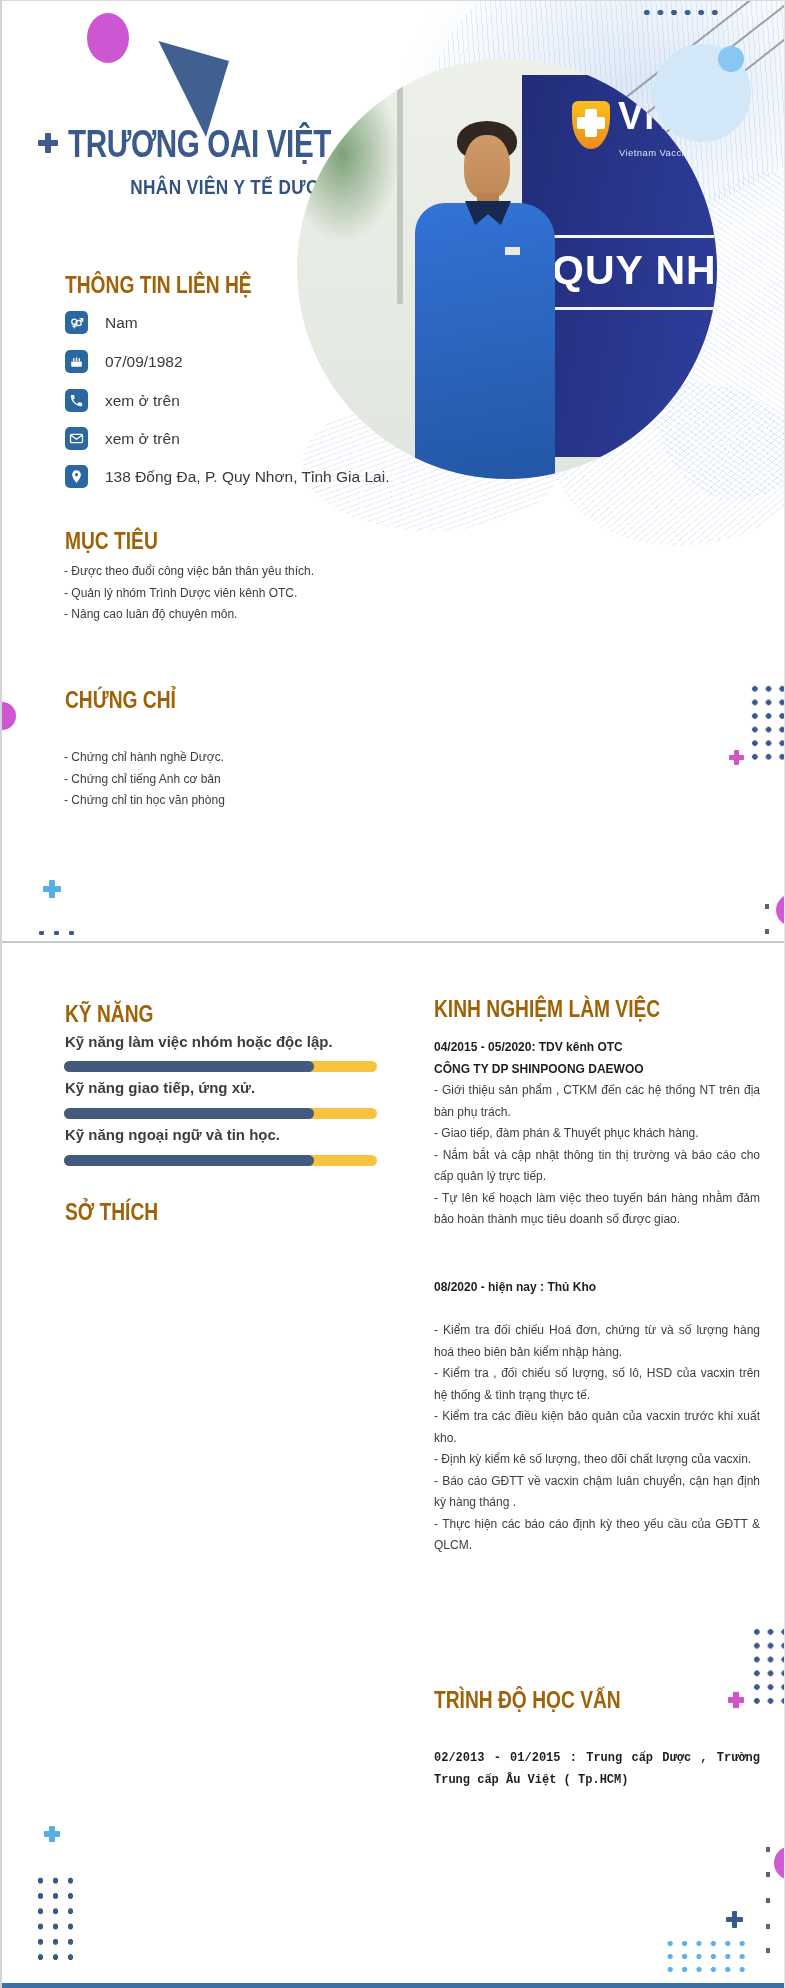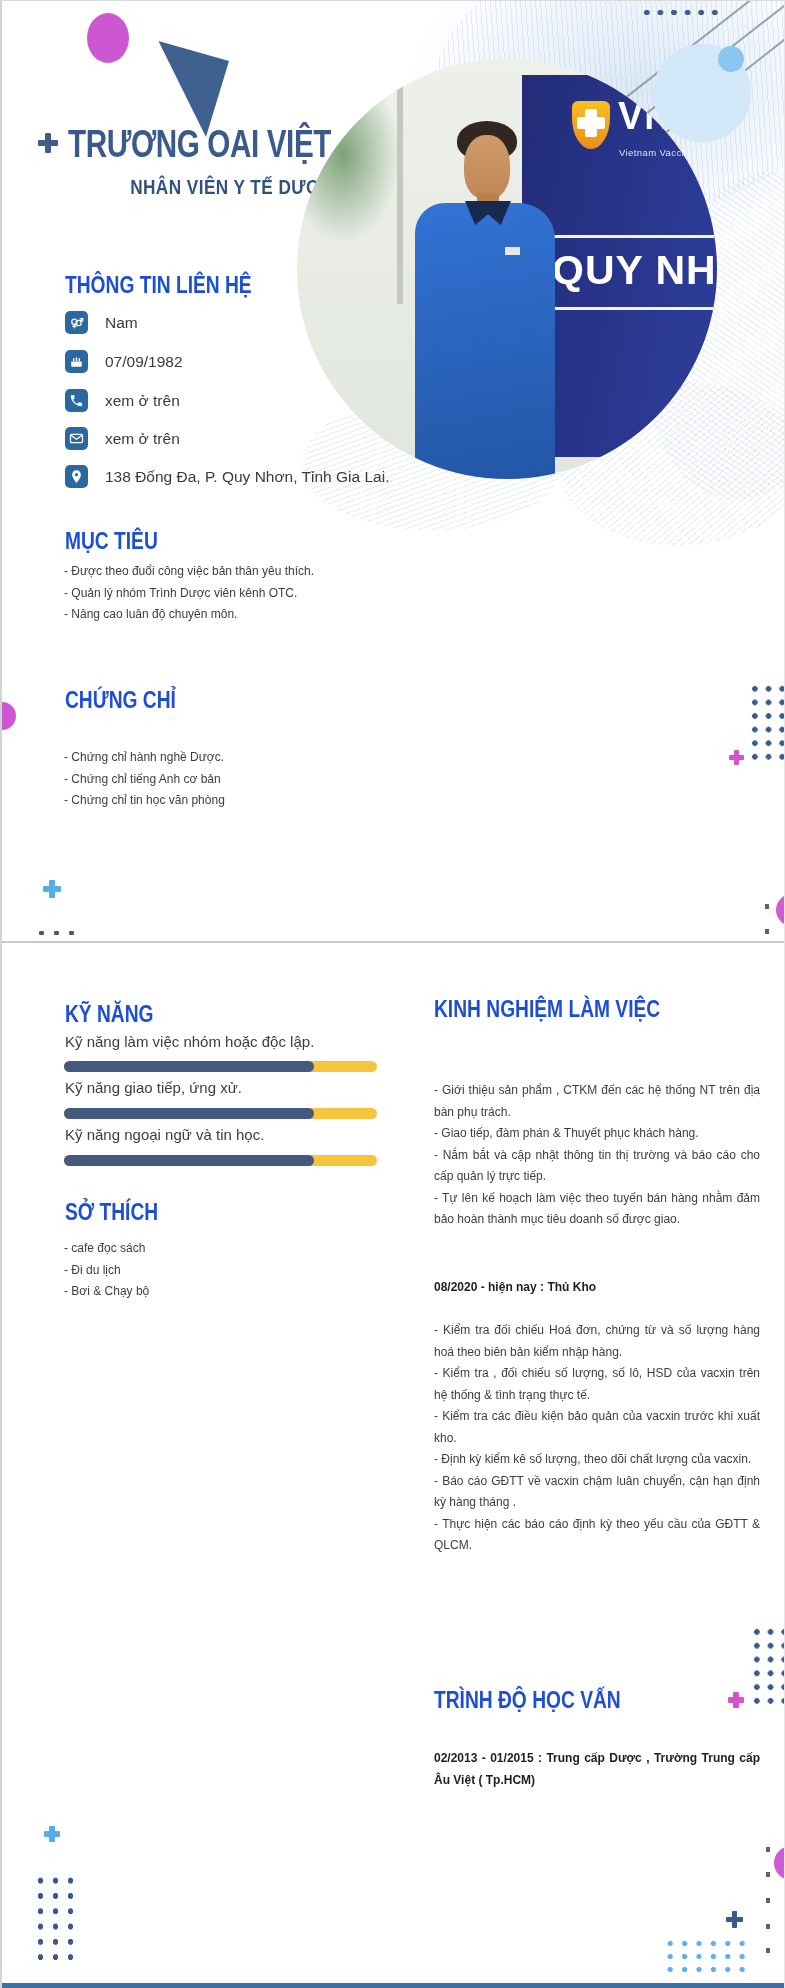--- a/index.html
+++ b/index.html
@@ -5,32 +5,32 @@
   html,body{margin:0;padding:0;background:#ffffff;}
   #page{position:relative;width:785px;height:1988px;background:#fff;overflow:hidden;
         font-family:"Liberation Sans","DejaVu Sans",sans-serif;
         border-left:2px solid #d2d4d6;border-top:1px solid #d8dadc;border-right:1px solid #e4e5e6;box-sizing:border-box;}
   .abs{position:absolute;}
   
   .name{position:absolute;left:66px;top:122px;width:340px;font-size:38px;font-weight:bold;color:#3b5a8c;white-space:nowrap;}
   .name>span{display:inline-block;transform:scaleX(.78);transform-origin:0 50%;letter-spacing:-.5px;}
   .subtitle{position:absolute;left:66px;top:175px;width:266px;text-align:right;font-size:20px;font-weight:bold;color:#30527f;white-space:nowrap;}
   .subtitle>span{display:inline-block;transform:scaleX(.86);transform-origin:100% 50%;letter-spacing:.5px;}
-  .sec-h{position:absolute;font-size:24px;font-weight:bold;color:#1d4ed8;white-space:nowrap;}
+  .sec-h{position:absolute;font-size:24px;font-weight:bold;color:#a16207;white-space:nowrap;}
   .sec-h>span{display:inline-block;transform:scaleX(.8);transform-origin:0 50%;}
   .body-txt{font-size:12px;line-height:21.5px;color:#3d3d3d;}
   .body-txt p{margin:0;}
   .just p{text-align:justify;}
   .bold-line{font-weight:bold;color:#1e1e1e;}
   
   .crow{position:absolute;left:63px;display:flex;align-items:center;gap:17px;height:23px;}
   .cicon{width:23px;height:23px;border-radius:5px;background:#2b68a2;display:flex;align-items:center;justify-content:center;flex:0 0 23px;}
   .ctext{font-size:15.5px;color:#3a3a3a;white-space:nowrap;}
   
-  .skill-label{position:absolute;left:63px;font-size:15px;color:#3d3d3d;white-space:nowrap;}
+  .skill-label{position:absolute;left:63px;font-size:15px;color:#3d3d3d;white-space:nowrap;font-weight:bold;}
   .bar{position:absolute;left:62px;width:313px;height:11px;border-radius:6px;background:#f7c440;}
   .bar-fill{height:100%;border-radius:6px;background:#44597e;}
   
   .plus{position:absolute;}
   .plus::before{content:"";position:absolute;left:0;top:34%;width:100%;height:32%;background:var(--c);border-radius:1px;}
   .plus::after{content:"";position:absolute;top:0;left:34%;height:100%;width:32%;background:var(--c);border-radius:1px;}
   .dotgrid{position:absolute;background-image:radial-gradient(var(--c) 2.6px,transparent 3px);}
   .graysq{position:absolute;width:4px;height:5px;background:#5f646b;}
   .diag{position:absolute;width:210px;height:1.6px;background:#9b9fa8;transform:rotate(-38deg);}
   .wave{position:absolute;border-radius:50%;background:repeating-linear-gradient(var(--ang,115deg),rgba(150,175,215,.22) 0 1px,rgba(255,255,255,0) 1px 5px);}
@@ -193,49 +193,48 @@
   <div class="bar" style="top:1107px;">
       <div class="bar-fill" style="width: 80%;"></div>
     </div>
 
   <div class="skill-label" style="top:1125px;">Kỹ năng ngoại ngữ và tin học.</div>
   <div class="bar" style="top:1154px;">
       <div class="bar-fill" style="width: 80%;"></div>
     </div>
 
   <div class="sec-h" style="left:63px;top:1197px;"><span>SỞ THÍCH</span></div>
-  <div class="abs body-txt" style="left:62px;top:1237px;width:310px;">
-    <p>- cafe đọc sách</p>
-    <p>- Đi du lịch</p>
-    <p>-  Bơi &amp; Chạy bộ</p>
-  </div>
 
   <div class="sec-h" style="left:432px;top:994px;"><span>KINH NGHIỆM LÀM VIỆC</span></div>
 
+  <div class="abs body-txt" style="left:432px;top:1036px;width:326px;">
+    <p class="bold-line">04/2015 - 05/2020: TDV kênh OTC</p>
+    <p class="bold-line">CÔNG TY DP SHINPOONG DAEWOO</p>
+  </div>
   <div class="abs body-txt just" style="left:432px;top:1079px;width:326px;">
     <p>- Giới thiệu sản phẩm , CTKM đến các hệ thống NT trên địa bàn phụ trách.</p>
     <p>- Giao tiếp, đàm phán &amp; Thuyết phục khách hàng.</p>
     <p>- Nắm bắt và cập nhật thông tin thị trường và báo cáo cho cấp quản lý trực tiếp.</p>
     <p>- Tự lên kế hoạch làm việc theo tuyến bán hàng nhằm đảm bảo hoàn thành mục tiêu doanh số được giao.</p>
   </div>
 
   <div class="abs body-txt" style="left:432px;top:1276px;width:326px;">
     <p class="bold-line">08/2020 - hiện nay : Thủ Kho</p>
   </div>
   <div class="abs body-txt just" style="left:432px;top:1319px;width:326px;">
     <p>- Kiểm tra đối chiếu Hoá đơn, chứng từ và số lượng hàng hoá theo biên bản kiểm nhập hàng.</p>
     <p>- Kiểm tra , đối chiếu số lượng, số lô, HSD của vacxin trên hệ thống &amp; tình trạng thực tế.</p>
     <p>- Kiểm tra các điều kiện bảo quản của vacxin trước khi xuất kho.</p>
     <p>- Định kỳ kiểm kê số lượng, theo dõi chất lượng của vacxin.</p>
     <p>- Báo cáo GĐTT về vacxin chậm luân chuyển, cận hạn định kỳ hàng tháng .</p>
     <p>- Thực hiện các báo cáo định kỳ theo yếu cầu của GĐTT &amp; QLCM.</p>
   </div>
 
   <div class="sec-h" style="left:432px;top:1685px;"><span>TRÌNH ĐỘ HỌC VẤN</span></div>
-  <div class="abs body-txt just" style="left:432px;top:1747px;width:326px;">
+  <div class="abs body-txt just" style="left:432px;top:1747px;width:326px;font-family:Liberation Mono, monospace;">
     <p class="bold-line">02/2013 - 01/2015 : Trung cấp Dược , Trường Trung cấp Âu Việt ( Tp.HCM)</p>
   </div>
 
   <div class="dotgrid" style="left:748px;top:1624px;width:41px;height:81px;--c:#3a5a8c;background-size:13.7px 13.8px;"></div>
   <div class="plus" style="left:726px;top:1691px;width:16px;height:16px;--c:#d553c8;"></div>
 
   <div class="plus" style="left:42px;top:1825px;width:16px;height:16px;--c:#57aee6;"></div>
   <div class="dotgrid" style="left:31px;top:1872px;width:45px;height:90px;--c:#3a5a8c;background-size:15px 15.3px;"></div>
 
   <div class="graysq" style="left:764px;top:1846px;"></div>

